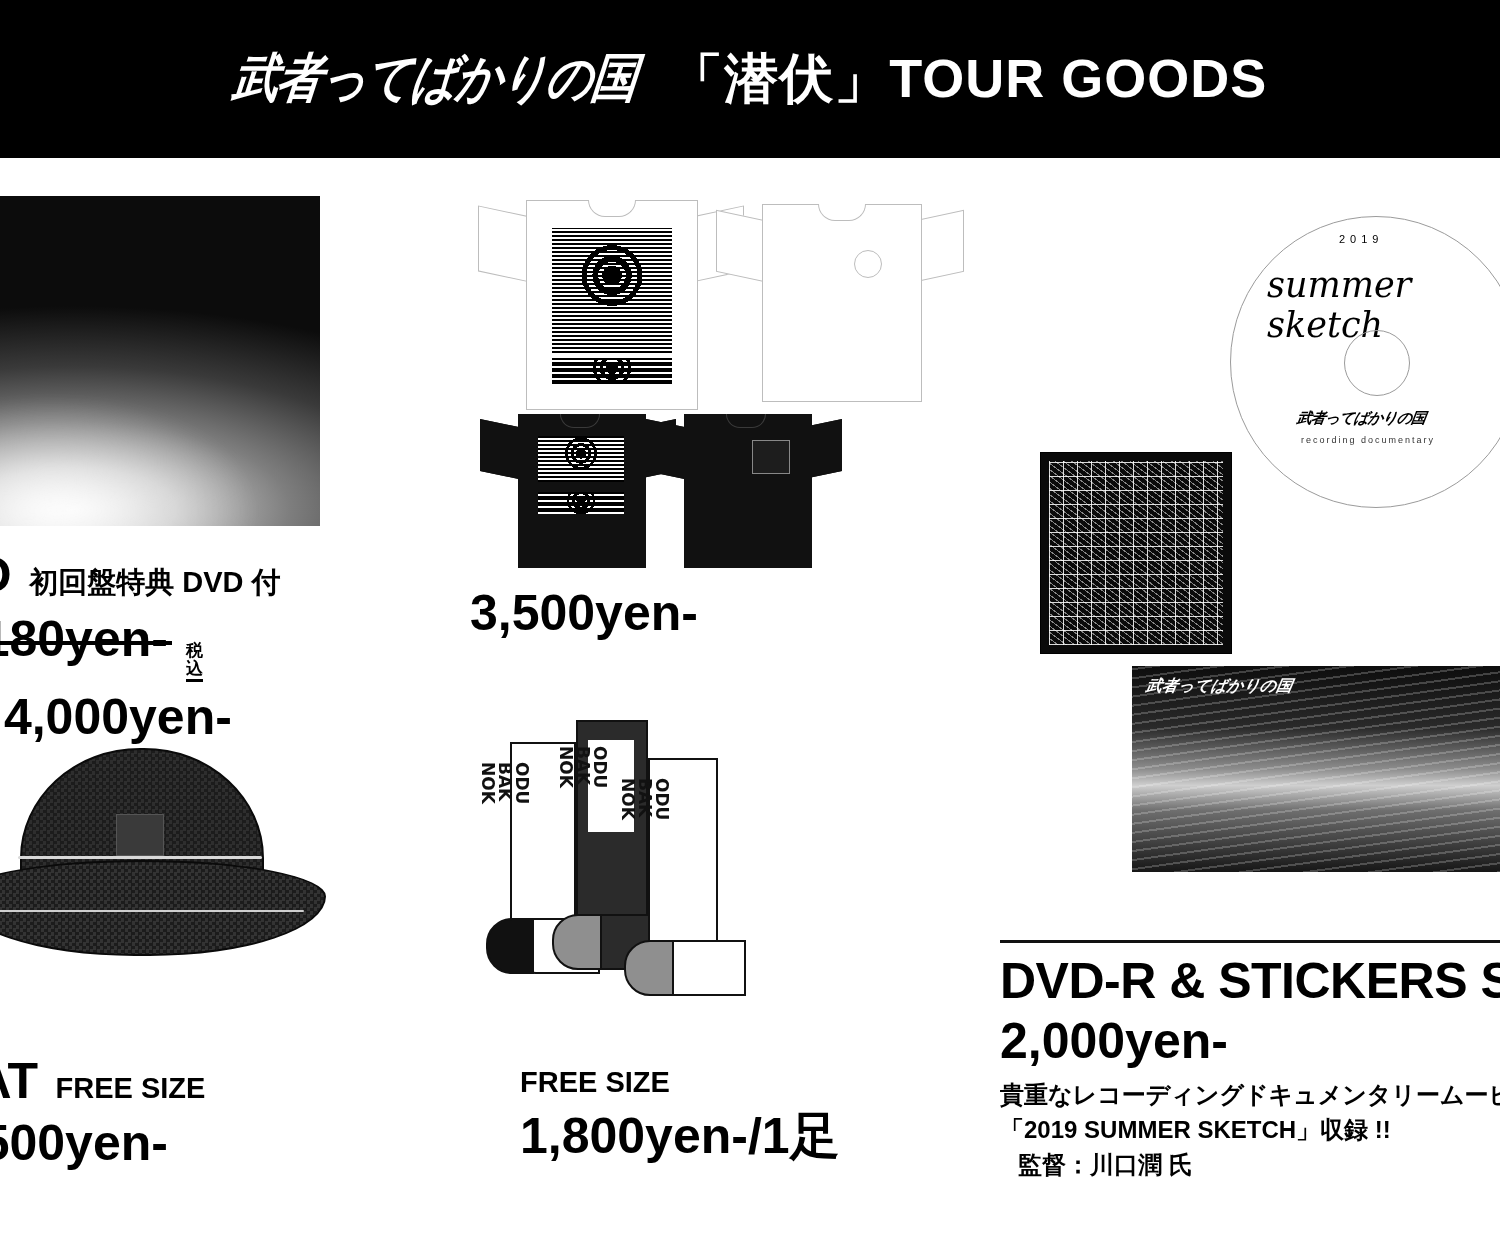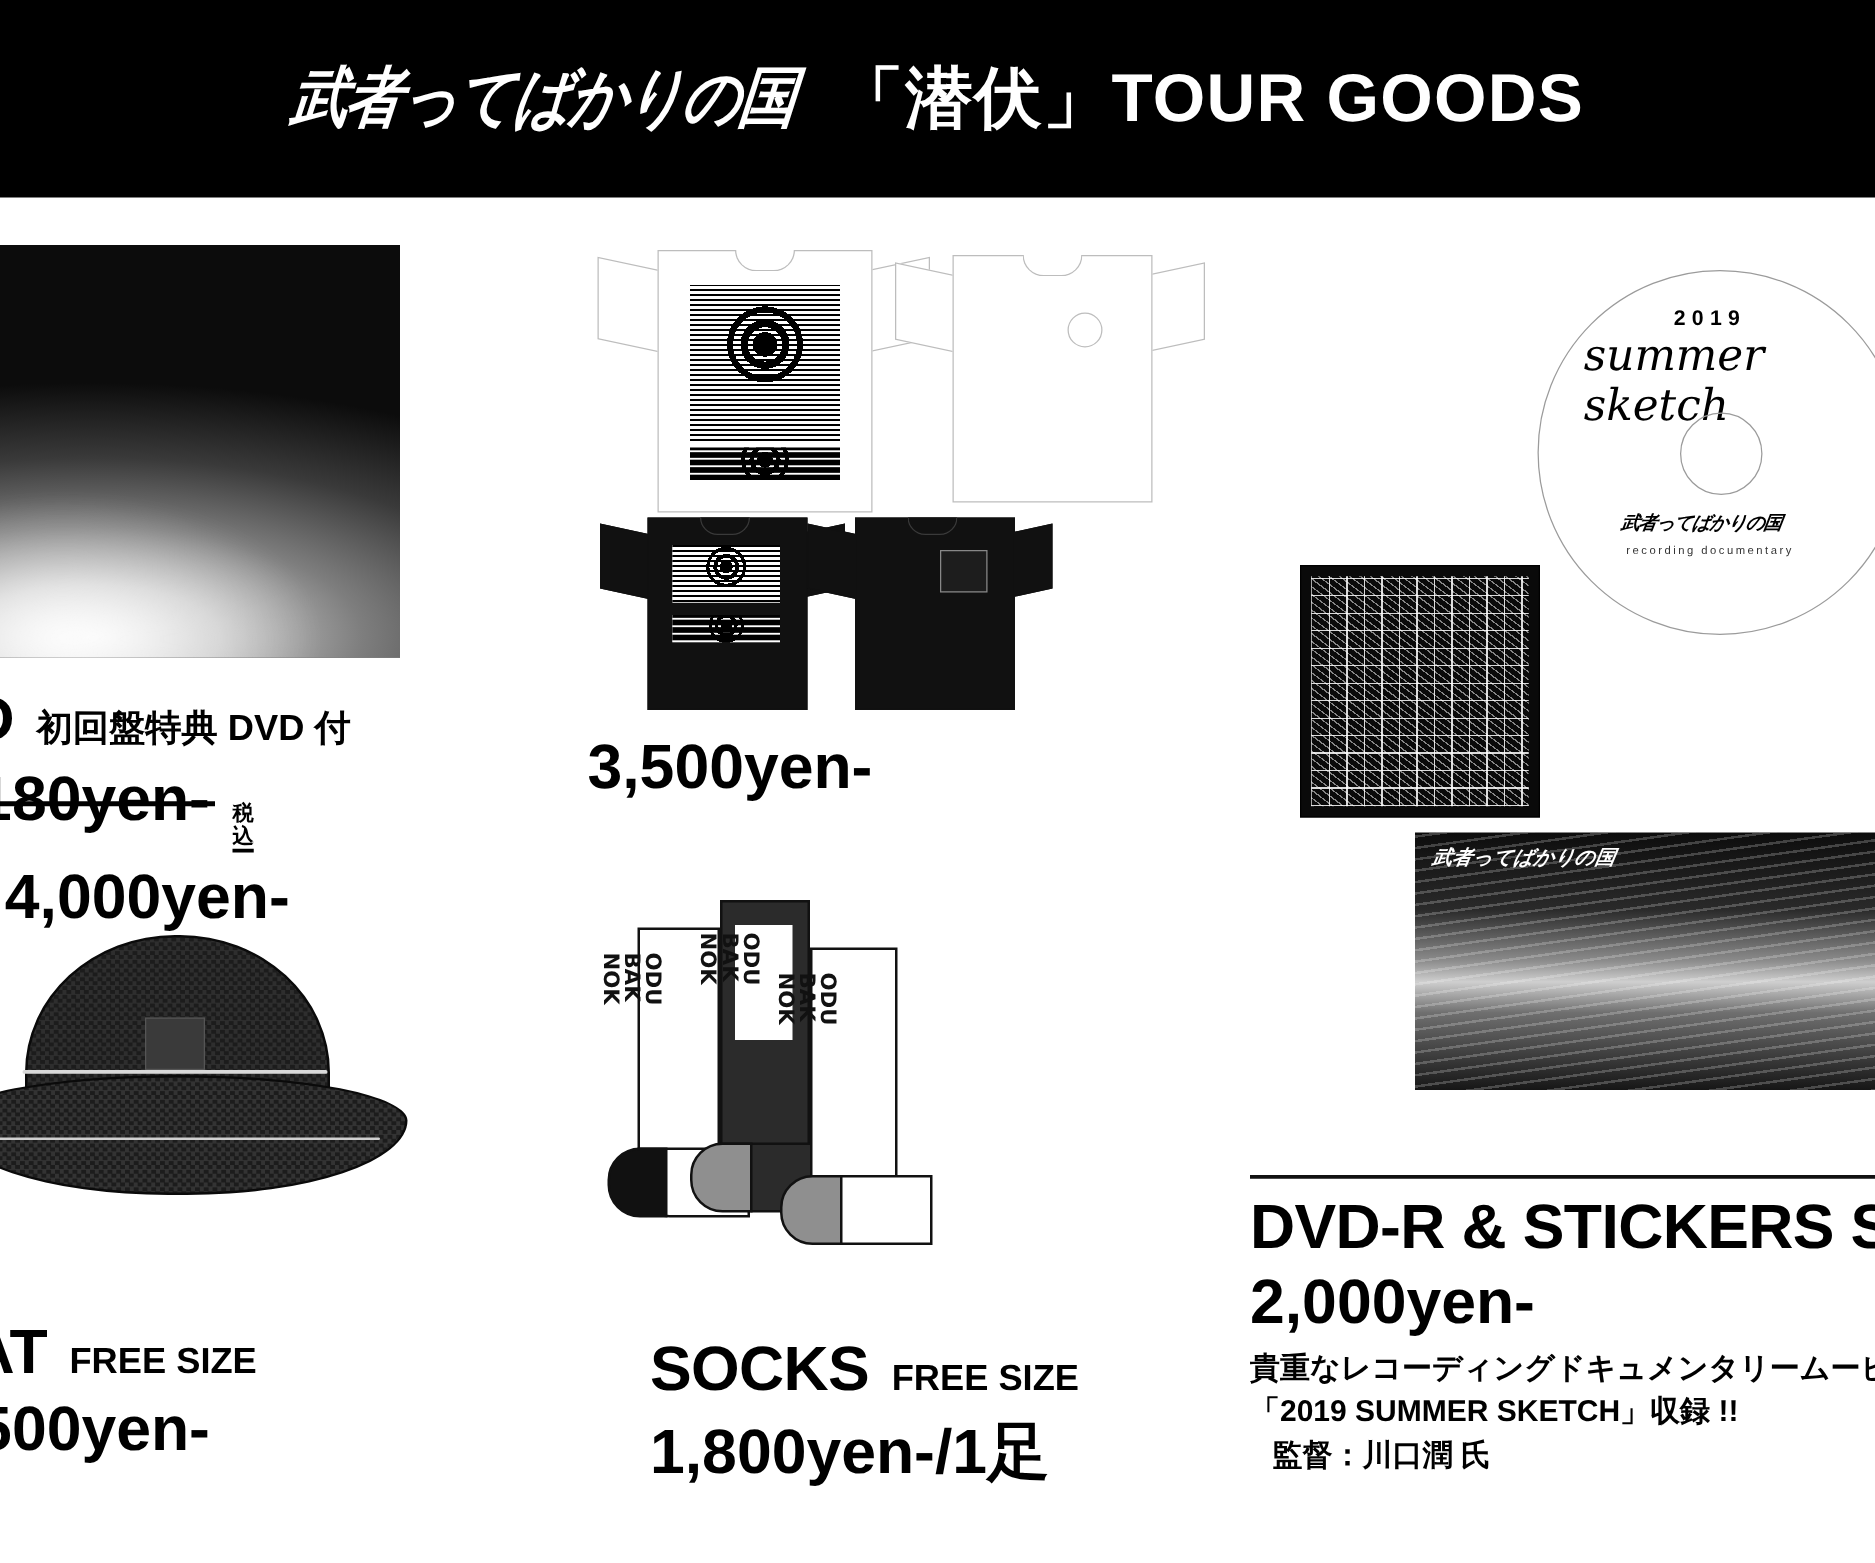--- a/index.html
+++ b/index.html
@@ -215,22 +215,22 @@
   .disc::after {
     content: "";
     position: absolute;
     left: 50%; top: 50%;
     width: 64px; height: 64px;
     margin: -32px 0 0 -32px;
     border-radius: 50%;
     border: 1.5px solid #9b9b9b;
   }
   .disc-year {
-    position: absolute; left: 108px; top: 28px;
-    font-size: 17px; letter-spacing: 5px; font-weight: 700;
+    position: absolute; left: 108px; top: 16px;
+    font-size: 11px; letter-spacing: 5px; font-weight: 400;
   }
   .disc-script {
     position: absolute; left: 36px; top: 48px;
     font-size: 35px; font-style: italic;
     font-family: "DejaVu Serif", serif;
   }
   .disc-logo {
     position: absolute; left: 66px; top: 192px;
     font-size: 15px; font-style: italic; font-weight: 700;
     font-family: "DejaVu Sans", sans-serif;
@@ -409,21 +409,20 @@
     <div class="sock-logo" style="left:138px; top:46px;">ODU<br>BAK<br>NOK</div>
 
     <div class="sock-leg" style="left:178px; top:58px; width:66px; height:184px;"></div>
     <div class="sock-foot" style="left:178px; top:240px; width:94px;"></div>
     <div class="sock-toe" style="left:154px; top:240px; width:46px; background:#8f8f8f;"></div>
     <div class="sock-logo" style="left:200px; top:78px;">ODU<br>BAK<br>NOK</div>
   </div>
 
   <div style="margin-top:46px; padding-left:50px;">
     <div class="row">
-      <span class="prod-name">SOCKS</span>
       <span class="prod-sub">FREE SIZE</span>
     </div>
     <div class="price" style="margin-top:4px;">1,800yen-/1足</div>
   </div>
 </div>
 
 <div class="sect" id="dvd-block" style="height:700px;">
   <div class="disc">
     <div class="disc-year">2019</div>
     <div class="disc-script">summer sketch</div>

